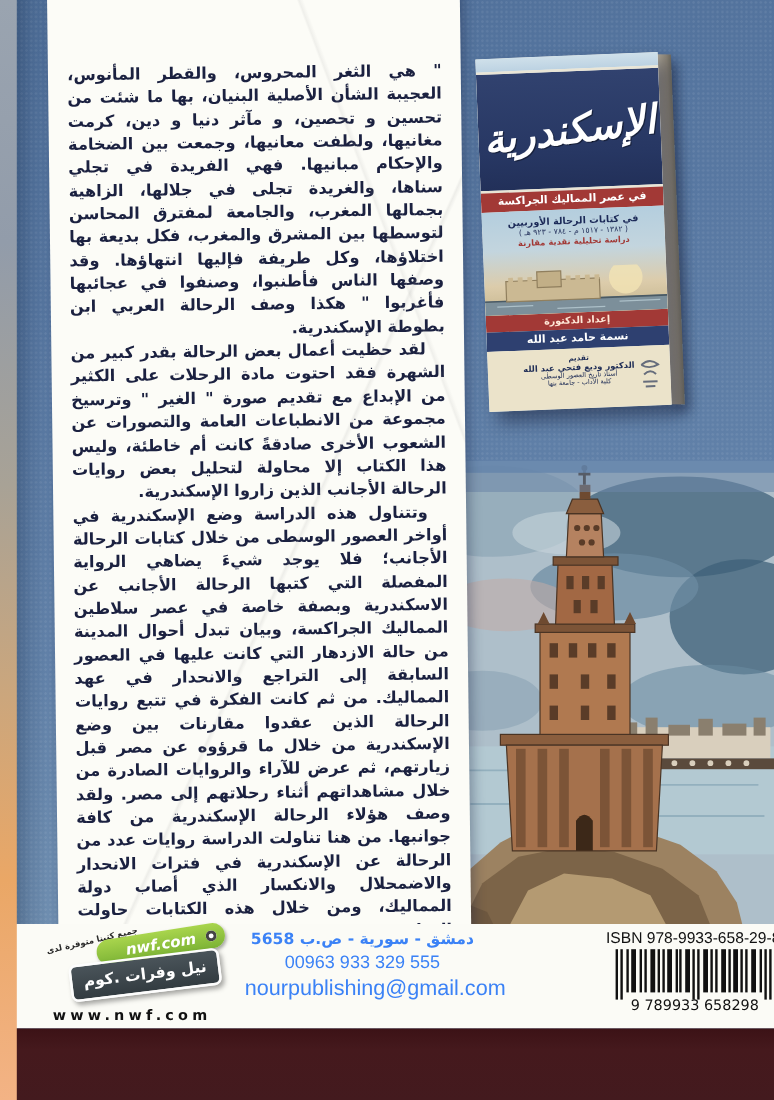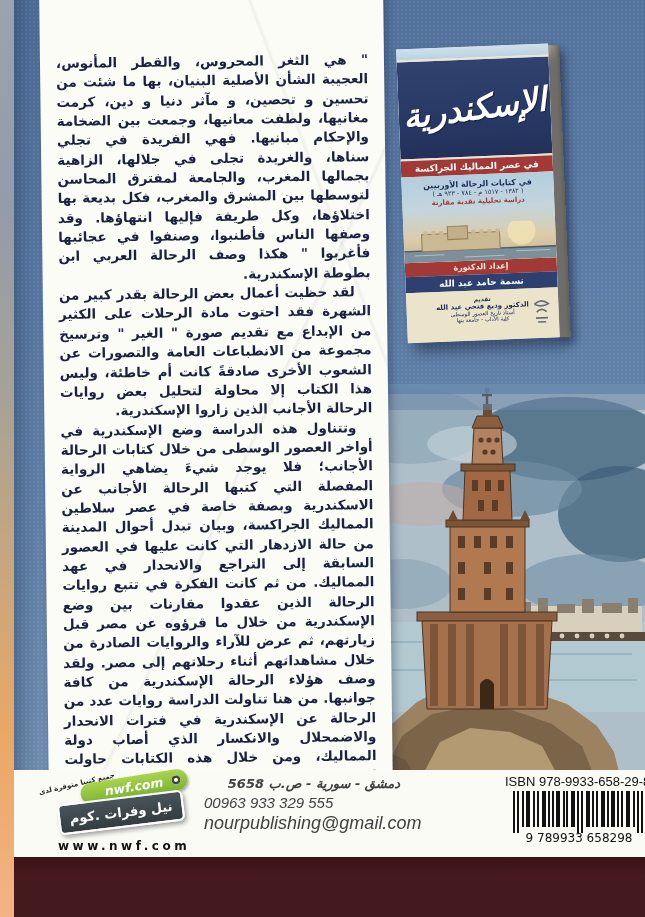--- a/index.html
+++ b/index.html
@@ -94,23 +94,23 @@
     transform:rotate(-9deg);display:flex;align-items:center;justify-content:center;
     color:#fff;font-weight:bold;font-style:italic;font-size:12.5px;}
   .nwf-hole{position:absolute;right:7px;top:6px;width:9px;height:9px;border-radius:50%;
     background:#fff;box-shadow:inset 0 0 0 2.5px #444;}
   .nwf-tag-dark{
     position:absolute;left:22px;top:25px;width:122px;height:27px;border-radius:6px;
     background:linear-gradient(180deg,#4a545a,#333c41);border:2px solid #fdfdfd;
     box-shadow:2px 3px 4px rgba(0,0,0,.35);transform:rotate(-7deg);
     display:flex;align-items:center;justify-content:center;direction:rtl;
     color:#fff;font-weight:bold;font-size:13px;}
-  .nwf-url{position:absolute;left:22px;bottom:3px;font-size:12px;font-weight:bold;color:#111;
+  .nwf-url{position:absolute;left:8px;bottom:3px;font-size:12px;font-weight:bold;color:#111;
     letter-spacing:3.5px;}
-  .contact{position:absolute;left:196px;top:4px;width:196px;direction:rtl;color:#404040;font-style:italic;}
+  .contact{position:absolute;left:196px;top:4px;width:196px;text-align:center;direction:rtl;color:#3b82f6;}
   .contact .ar{font-size:13px;font-weight:bold;line-height:19px;}
   .contact .num{font-size:15px;line-height:20px;direction:ltr;font-family:"Liberation Sans","DejaVu Sans",sans-serif;}
   .contact .mail{font-size:18px;line-height:20px;direction:ltr;font-family:"Liberation Sans","DejaVu Sans",sans-serif;}
   .publisher{position:absolute;left:396px;top:2px;width:96px;text-align:center;}
   .pub-name{font-size:11.5px;font-weight:bold;color:#111;margin-top:-2px;}
   .pub-type{font-size:7px;font-weight:bold;color:#c4161c;}
   .isbn-block{position:absolute;left:497px;top:4px;width:160px;}
   .isbn-text{font-size:13px;color:#111;white-space:nowrap;font-family:"Liberation Sans","DejaVu Sans",sans-serif;}
   
   .maroon{position:absolute;left:6px;top:857px;width:639px;height:60px;z-index:6;

